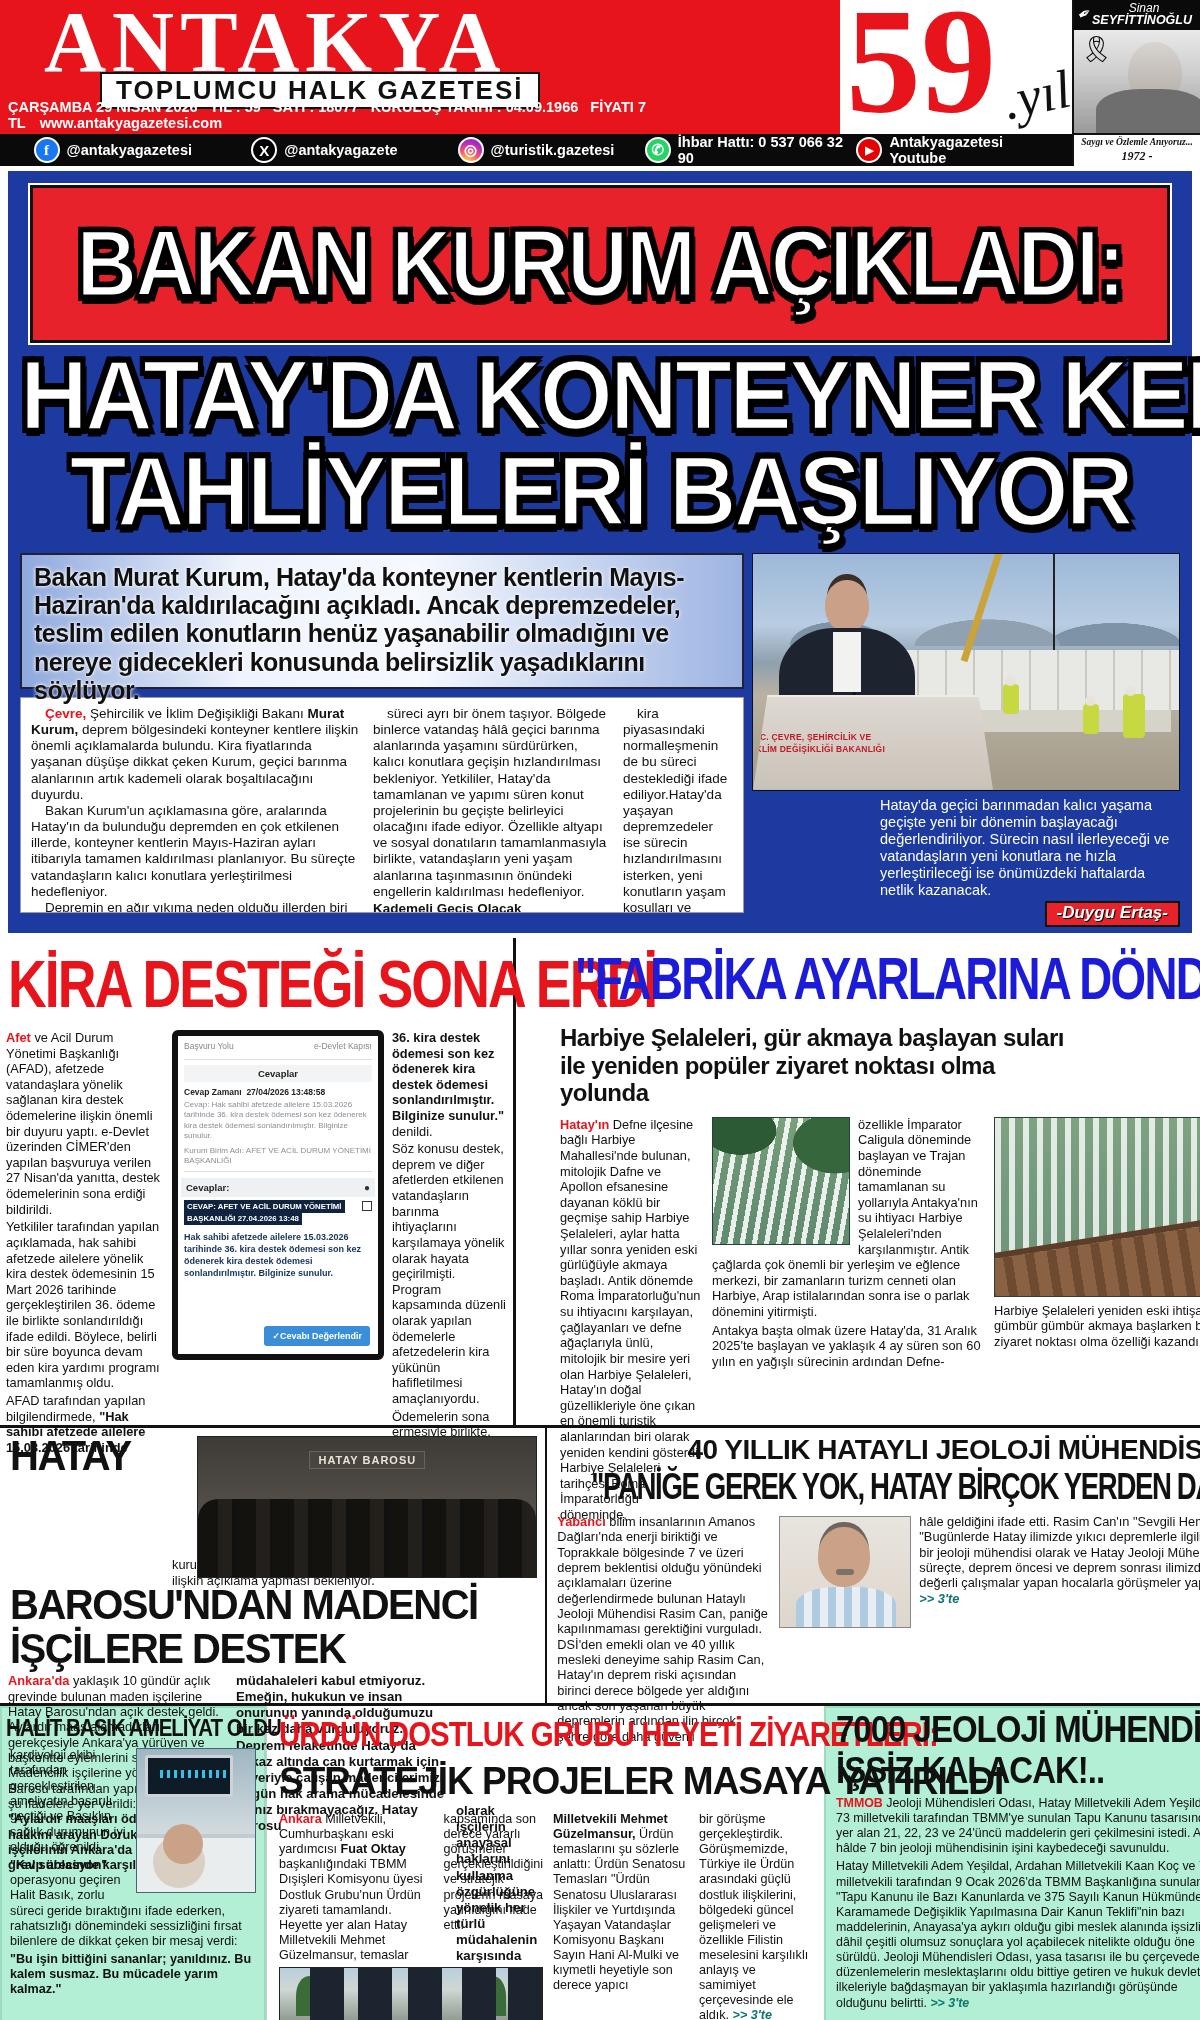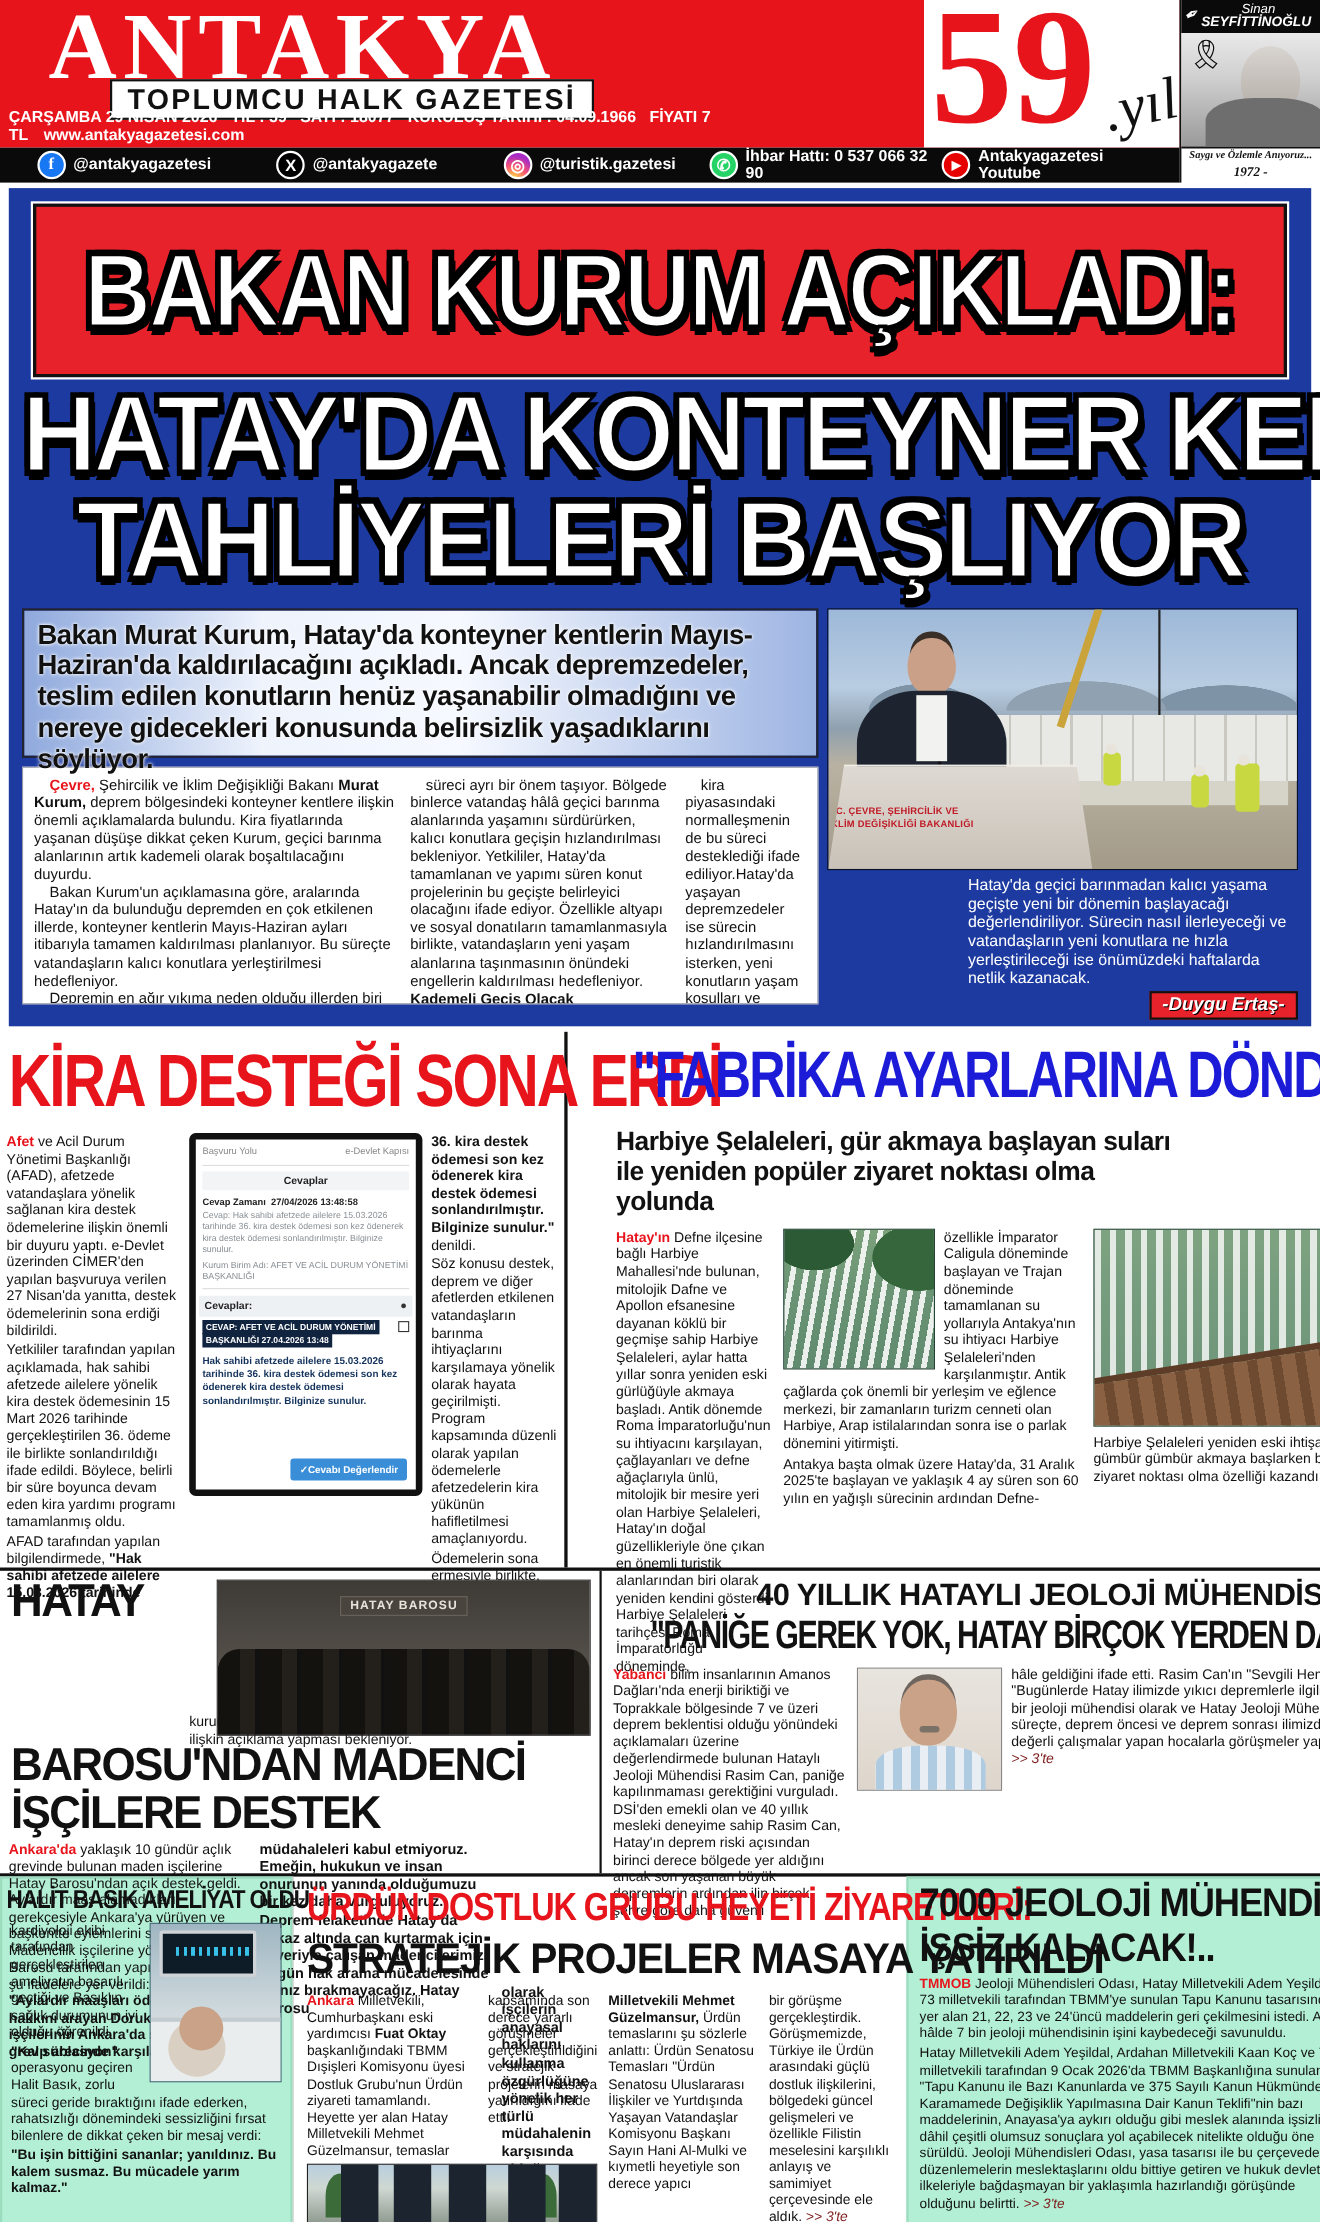--- a/index.html
+++ b/index.html
@@ -134,21 +134,21 @@
   .can { flex:1; padding:6px 6px 0 10px; }
   .can-hl1 { text-align:center; font-weight:bold; font-size:28px; letter-spacing:-.5px; }
   .can-hl2 { text-align:center; font-weight:bold; font-size:30px; letter-spacing:-1.5px; transform:scale(.92,1.2); white-space:nowrap; margin:4px 0 10px 0; }
   .can-cols { display:flex; gap:10px; }
   .can-c1 { width:212px; font-size:12.8px; line-height:1.2; }
   .can-c2 { flex:1; font-size:12.8px; line-height:1.2; }
   .photo-can { float:left; width:132px; height:112px; margin:2px 8px 2px 0; border:1px solid #888; position:relative; overflow:hidden; background:linear-gradient(180deg,#e8e4de 0%,#ded6cc 100%); }
   .can-face { position:absolute; left:38px; top:10px; width:52px; height:60px; border-radius:48%; background:#c9a287; box-shadow:0 -6px 0 -1px #6e665e; }
   .can-mustache { position:absolute; left:56px; top:52px; width:18px; height:6px; border-radius:3px; background:#7a7267; }
   .can-shirt { position:absolute; left:16px; bottom:-4px; width:100px; height:44px; border-radius:40% 40% 0 0; background:repeating-linear-gradient(90deg,#aecbe2 0 8px,#e8eef4 8px 16px); }
-  .ref-link { color:#7f1d1d; font-weight:normal; font-style:italic;margin-top:24px; }
+  .ref-link { color:#0f766e; font-weight:bold; font-style:italic;margin-top:24px; }
 
   
   .row4 { display:flex; border-top:3px solid #111; height:324px; }
   .mintbox { background:#b2efd4; }
   .halit { width:266px; padding:6px 8px; border:2px solid #9adcbd; }
   .halit-hl { text-align:center; font-weight:bold; font-size:20.5px; letter-spacing:-1px; transform:scaleY(1.15); white-space:nowrap; margin:2px 0 8px -4px; }
   .photo-hospital { float:right; width:120px; height:145px; margin:0 0 4px 6px; border:1px solid #467; position:relative; overflow:hidden; background:linear-gradient(180deg,#9fb6c2 0%,#cfd9dd 55%,#e3e7e8 100%); }
   .hosp-monitor { position:absolute; left:8px; top:6px; width:88px; height:42px; background:#0e1c28; border:3px solid #cfd3d6; border-radius:3px; }
   .hosp-wave { position:absolute; left:12px; top:12px; width:70px; height:8px; background:repeating-linear-gradient(90deg,#39c0e8 0 3px, transparent 3px 7px); }
   .hosp-bed { position:absolute; left:0; bottom:0; width:100%; height:58px; background:#e9edee; border-top:4px solid #c2cbd0; }

